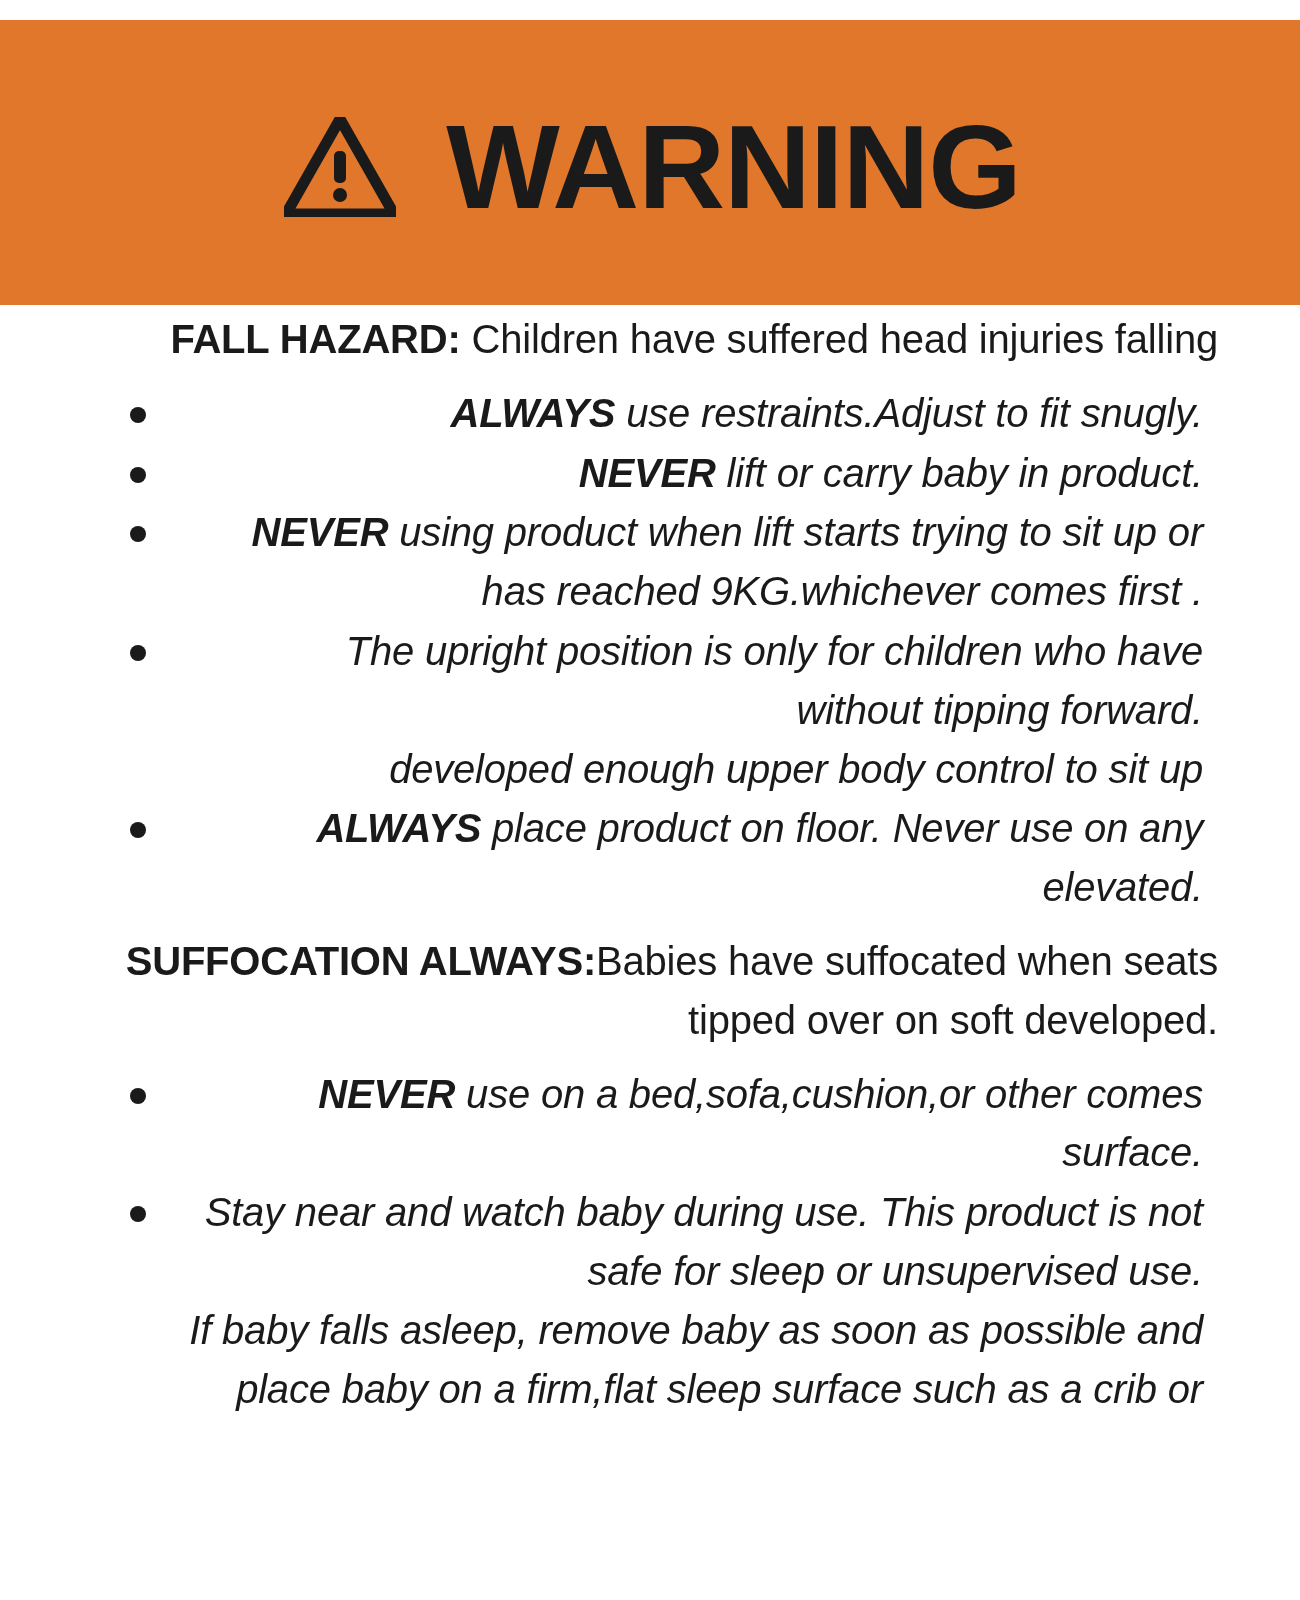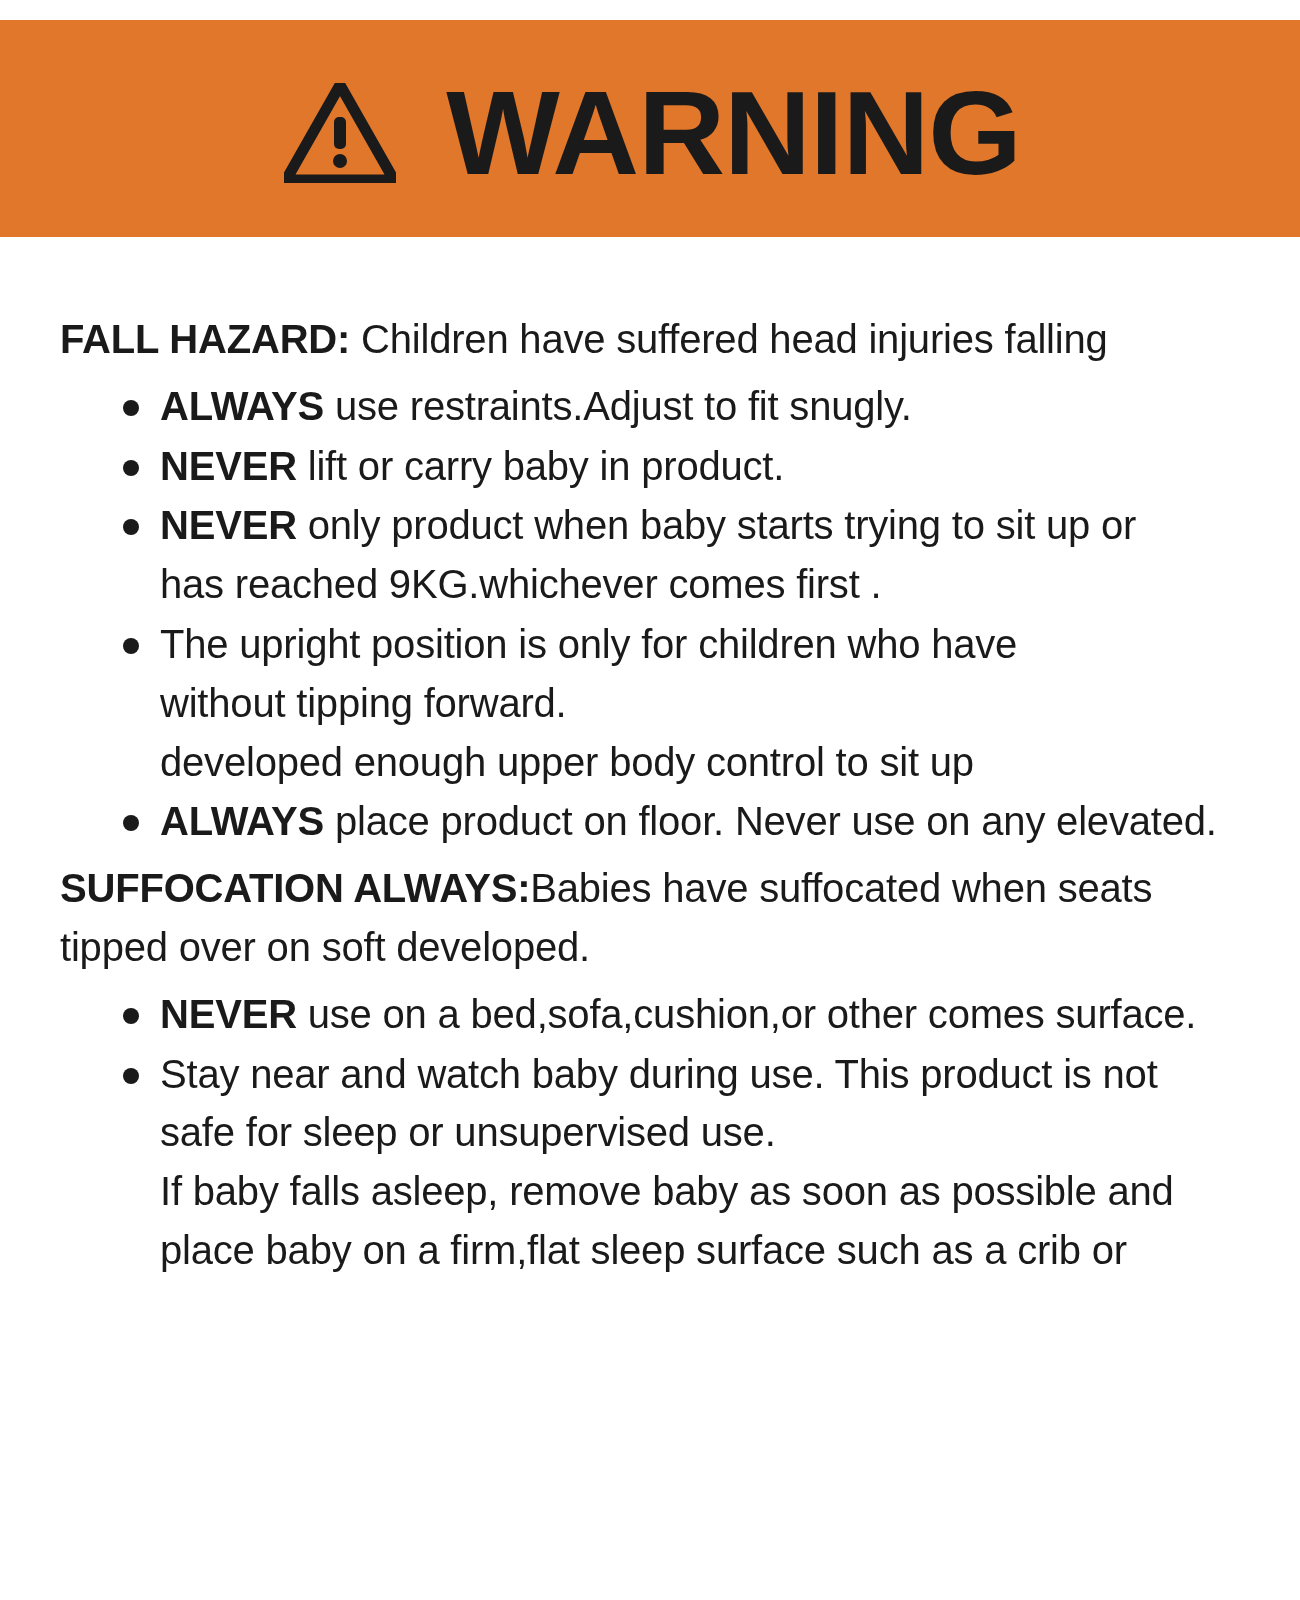--- a/index.html
+++ b/index.html
@@ -20,21 +20,21 @@
     position: relative;
     box-sizing: border-box;
     background: #ffffff;
   }
   
   .banner {
     position: absolute;
     left: 0;
     top: 20px;
     width: 1300px;
-    height: 217px;
+    height: 285px;
     background: #E1772A;
     display: flex;
     align-items: center;
     justify-content: center;
   }
   .banner-inner {
     display: flex;
     align-items: center;
     gap: 56px;
     transform: translateY(4px);
@@ -52,36 +52,38 @@
     line-height: 1;
     font-family: "Liberation Sans", sans-serif;
     transform: scaleX(1.02);
   }
   
   .content {
     position: absolute;
     left: 0;
     top: 310px;
     width: 1300px;
-    padding: 0 58px 0 60px;
+    padding: 0 82px 0 60px;
     box-sizing: border-box;
+    text-align: right;
   }
   .para {
     font-size: 40px;
     line-height: 1.47;
     margin: 0 0 2px 0;
     letter-spacing: -0.2px;
   }
   .para .lead {
     font-weight: bold;
   }
   ul.bullets {
     list-style: none;
-    margin: 8px;
+    margin: 15px;
     padding: 0;
+    font-style: italic;
   }
   ul.bullets li {
     position: relative;
     font-size: 40px;
     line-height: 1.47;
     padding-left: 92px;
     margin-bottom: 1px;
     letter-spacing: -0.2px;
   }
   ul.bullets li .dot {
@@ -129,21 +131,21 @@
           <span class="dot"></span>
           <span class="kw">ALWAYS</span>
           <span>use restraints.Adjust to fit snugly.</span>
         </li>
         <li>
           <span class="dot"></span>
           <span class="kw">NEVER</span><span> lift or carry baby in product.</span>
         </li>
         <li>
           <span class="dot"></span>
-          <span class="kw">NEVER</span><span> only product when baby starts trying to sit up or</span>
+          <span class="kw">NEVER</span><span> using product when lift starts trying to sit up or</span>
           <span class="subline">has reached 9KG.whichever comes first .</span>
         </li>
         <li>
           <span class="dot"></span>
           <span>The upright position is only for children who have</span>
           <span class="subline">without tipping forward.</span>
           <span class="subline">developed enough upper body control to sit up</span>
         </li>
         <li>
           <span class="dot"></span>

